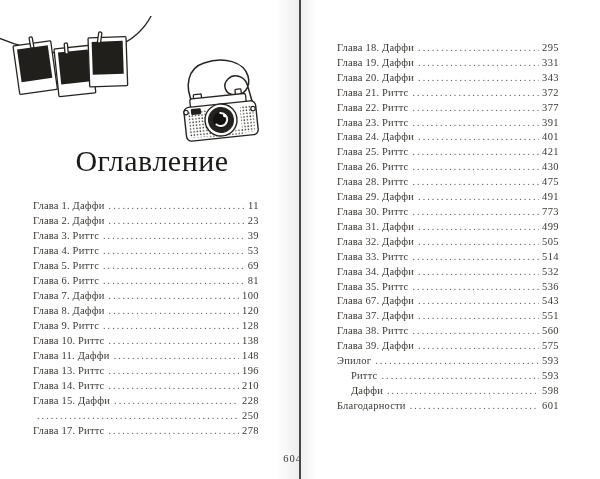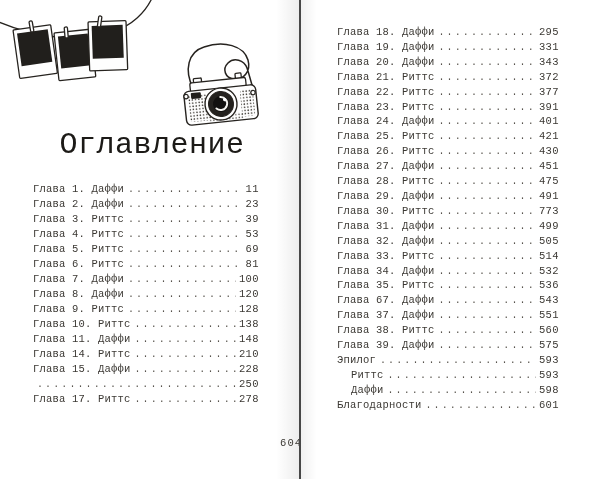--- a/index.html
+++ b/index.html
@@ -1,20 +1,20 @@
 <!DOCTYPE html>
 <html><head>
 <meta charset="utf-8">
 <style>
   html,body{margin:0;padding:0;background:#ffffff;}
   .spread{
     position:relative;width:600px;height:479px;background:#ffffff;overflow:hidden;
     font-family:"Liberation Serif","DejaVu Serif",serif;color:#3b3833;
   }
-  .page{position:absolute;top:0;height:385px;font-family:Liberation Mono, monospace;}
+  .page{position:absolute;top:16px;height:385px;}
   .page.left{left:0;width:299px;}
   .page.right{left:301px;width:299px;}
   .spine{position:absolute;top:0;left:299px;width:2px;height:479px;background:#474747;}
   .curve-shadow-left{position:absolute;top:0;left:276px;width:23px;height:479px;
     background:linear-gradient(to right, rgba(0,0,0,0), rgba(0,0,0,0.07));}
   .curve-shadow-right{position:absolute;top:0;left:301px;width:16px;height:479px;
     background:linear-gradient(to left, rgba(0,0,0,0), rgba(0,0,0,0.055));}
   .illus{position:absolute;top:0;left:0;width:300px;height:170px;}
   .toc-title{
     position:absolute;top:128px;left:2px;width:300px;margin:0;
@@ -154,20 +154,25 @@
           <span class="lbl">Глава 10. Риттс</span>
           <span class="leader"></span>
           <span class="pg">138</span>
         </div>
         <div class="toc-row">
           <span class="lbl">Глава 11. Даффи</span>
           <span class="leader"></span>
           <span class="pg">148</span>
         </div>
         <div class="toc-row">
+          <span class="lbl">Глава 13. Риттс</span>
+          <span class="leader"></span>
+          <span class="pg">196</span>
+        </div>
+        <div class="toc-row">
           <span class="lbl">Глава 14. Риттс</span>
           <span class="leader"></span>
           <span class="pg">210</span>
         </div>
         <div class="toc-row">
           <span class="lbl">Глава 15. Даффи</span>
           <span class="leader"></span>
           <span class="pg">228</span>
         </div>
         <div class="toc-row">
@@ -229,25 +234,20 @@
           <span class="lbl">Глава 25. Риттс</span>
           <span class="leader"></span>
           <span class="pg">421</span>
         </div>
         <div class="toc-row">
           <span class="lbl">Глава 26. Риттс</span>
           <span class="leader"></span>
           <span class="pg">430</span>
         </div>
         <div class="toc-row">
-          <span class="lbl">Глава 27. Даффи</span>
-          <span class="leader"></span>
-          <span class="pg">451</span>
-        </div>
-        <div class="toc-row">
           <span class="lbl">Глава 28. Риттс</span>
           <span class="leader"></span>
           <span class="pg">475</span>
         </div>
         <div class="toc-row">
           <span class="lbl">Глава 29. Даффи</span>
           <span class="leader"></span>
           <span class="pg">491</span>
         </div>
         <div class="toc-row">

